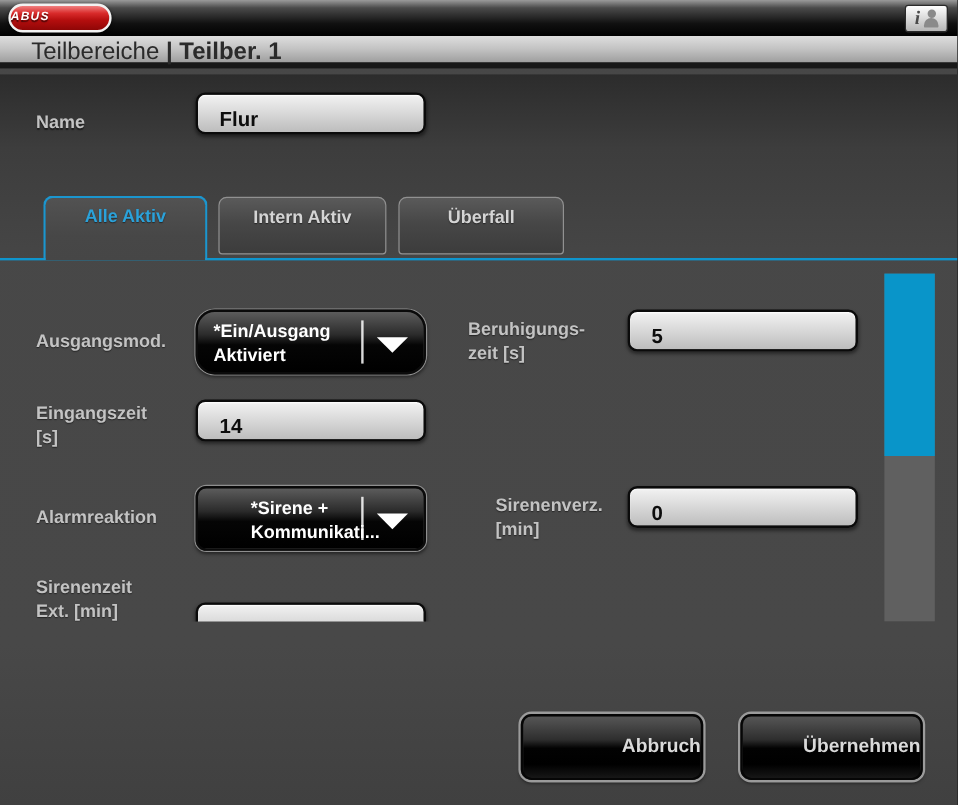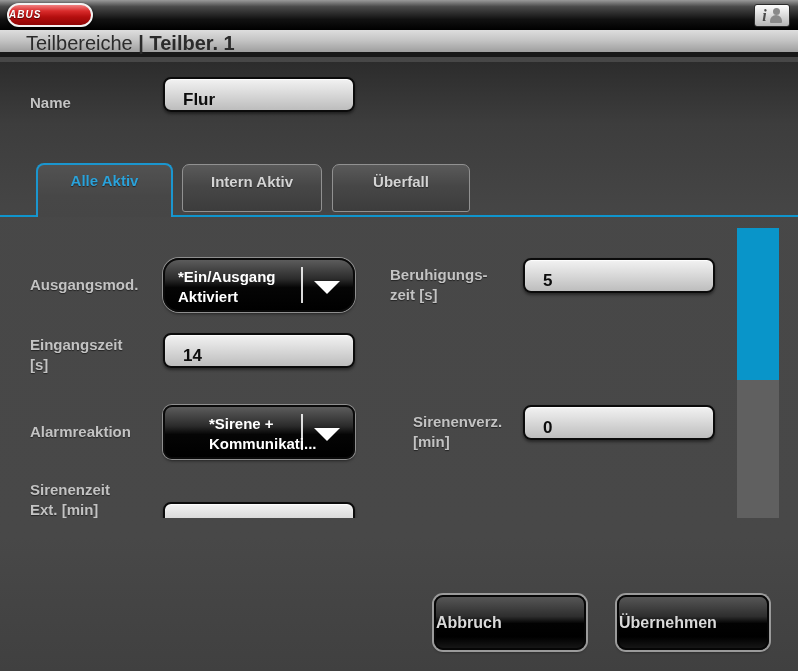--- a/index.html
+++ b/index.html
@@ -120,21 +120,21 @@
     background:#0995c9;
   }
 
   
   .btn {
     position:absolute; top:595px; width:152px; height:55px;
     background:linear-gradient(180deg,#565656 0%,#2e2e2e 38%,#020202 52%,#000 78%,#161616 100%);
     border:2px solid #060606; border-radius:9px;
     box-shadow:0 0 0 2px #9b9b9b, 0 2px 3px rgba(0,0,0,.6);
     color:#d9d9d9; font-weight:bold; font-size:16px;
-    text-align:left; line-height:51px; cursor:pointer;
+    text-align:right; line-height:51px; cursor:pointer;
     text-shadow:0 1px 1px rgba(0,0,0,.8);
   }
 </style>
 </head>
 <body>
 
 <div class="app">
 
   <div class="topbar">
     <div class="logo">ABUS</div>

